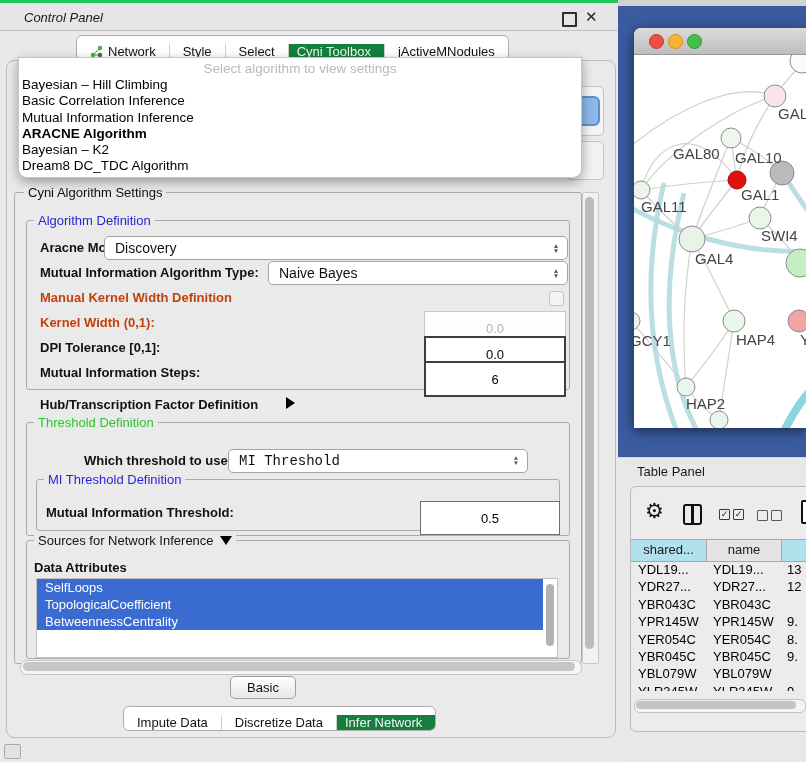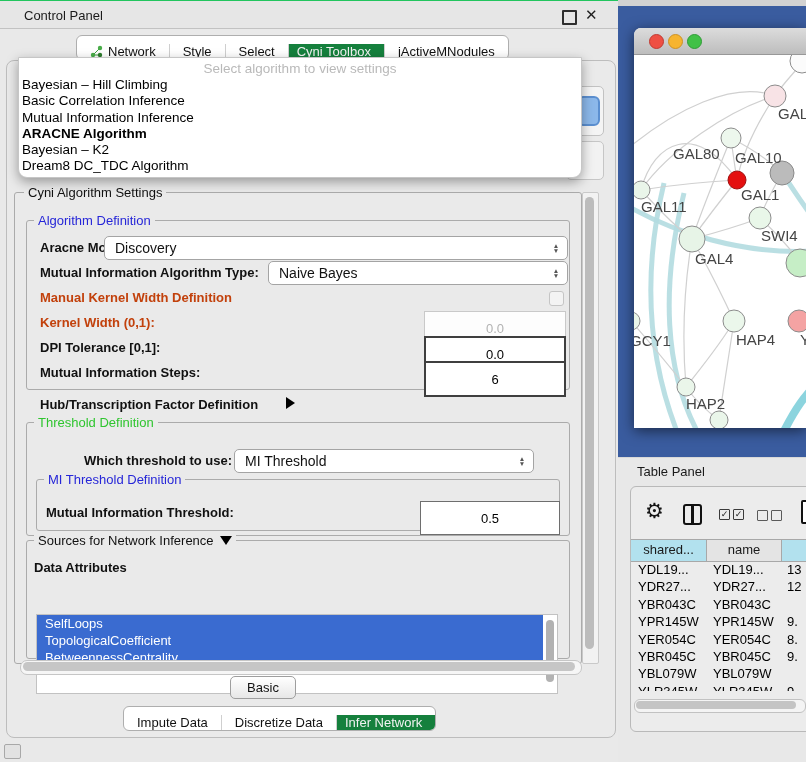--- a/index.html
+++ b/index.html
@@ -2,21 +2,21 @@
 <html><head>
 <meta charset="utf-8">
 <style>
   html,body{margin:0;padding:0;}
   body{width:806px;height:762px;position:relative;overflow:hidden;background:#e9e9e9;
        font-family:"Liberation Sans","DejaVu Sans",sans-serif;font-size:13px;color:#111;}
   .abs{position:absolute;}
 
   
   .cp-titlebar{left:0;top:2;width:620px;height:27px;background:#e6e6e6;
-    border-top:1px solid #22c55e;border-bottom:1px solid #c2c2c2;}
+    border-top:3px solid #22c55e;border-bottom:1px solid #c2c2c2;font-style:italic;}
   .cp-title{left:24px;top:7px;font-size:13px;color:#1a1a1a;}
   .float-ico{left:562px;top:9px;width:11px;height:11px;border:2px solid #2e2e2e;border-radius:1px;}
   .close-ico{left:585px;top:5px;font-size:15px;font-weight:bold;color:#1f1f1f;}
 
   
   .seg{display:flex;background:#fff;border:1px solid #aeaeae;border-radius:6px;overflow:hidden;height:23px;align-items:flex-end;}
   .seg .tab{display:flex;align-items:center;padding:0 13px;font-size:13px;color:#111;border-left:1px solid #cfcfcf;white-space:nowrap;}
   .seg .tab:first-child{border-left:none;}
   .seg .tab.sel{background:#15803d;color:#f2f2f2;padding-left:8px;}
   #main-tabs{left:76px;top:35px;}
@@ -68,21 +68,21 @@
     background:#fff;font-family:"Liberation Sans",sans-serif;}
   .f-dis{border:1px solid #c9c9c9;color:#b3b3b3;background:#fdfdfd;}
   .f-strong{border:2px solid #3f3f3f;color:#000;}
   .f-med{border:1px solid #6e6e6e;color:#000;}
   .checkbox{width:13px;height:13px;border:1px solid #c5c5c5;border-radius:3px;background:#f3f3f3;}
 
   .tri-right{width:0;height:0;border-left:9px solid #000;border-top:6px solid transparent;border-bottom:6px solid transparent;}
   .tri-down{display:inline-block;width:0;height:0;border-top:9px solid #000;border-left:6px solid transparent;border-right:6px solid transparent;margin-left:6px;}
 
   
-  .attr-list{left:36px;top:578px;width:520px;height:78px;border:1px solid #c2c2c2;background:#fff;overflow:hidden;margin-top:36px;}
+  .attr-list{left:36px;top:578px;width:520px;height:78px;border:1px solid #c2c2c2;background:#fff;overflow:hidden;}
   .attr-item{height:17px;line-height:17px;padding-left:8px;font-size:13px;}
   .attr-item.selbg{background:#3a6bd0;color:#fff;width:498px;}
   .attr-thumb{position:absolute;right:3px;top:5px;width:8px;height:62px;background:#b2b2b2;border-radius:4px;}
 
   
   .vscroll{left:582px;top:192px;width:15px;height:470px;border:1px solid #c9c9c9;background:#f2f2f2;border-radius:2px;}
   .vthumb{position:absolute;left:2px;top:4px;width:9px;height:452px;background:#bcbcbc;border-radius:5px;}
   .hscroll{left:20px;top:660px;width:560px;height:13px;border:1px solid #c6c6c6;background:#f6f6f6;border-radius:7px;}
   .hthumb{position:absolute;left:2px;top:1px;width:552px;height:9px;background:#c6c6c6;border-radius:5px;}
 
@@ -206,21 +206,21 @@
 <div class="abs flabel" style="left:40px;top:365px;">Mutual Information Steps:</div>
 <input class="field f-strong" style="left: 424px; top: 361px; width: 142px; height: 21px;" value="6">
 
 <div class="abs flabel" style="left:40px;top:397px;">Hub/Transcription Factor Definition</div>
 <div class="abs tri-right" style="left:286px;top:397px;"></div>
 
 <div class="abs grp" id="grp-thr"></div>
 <div class="abs grp-label green" id="lab-thr">Threshold Definition</div>
 
 <div class="abs flabel" style="left:84px;top:453px;">Which threshold to use:</div>
-<div class="abs combo" style="left:234px;top:449px;width:298px;">
+<div class="abs combo" style="left:228px;top:449px;width:298px;font-family:Liberation Mono, monospace;">
   <span>MI Threshold</span>
   <div class="spin">
       <div>▲</div>
       <div>▼</div>
     </div>
 </div>
 
 <div class="abs grp" id="grp-mith"></div>
 <div class="abs grp-label blue" id="lab-mith">MI Threshold Definition</div>
 <div class="abs flabel" style="left:46px;top:505px;">Mutual Information Threshold:</div>

